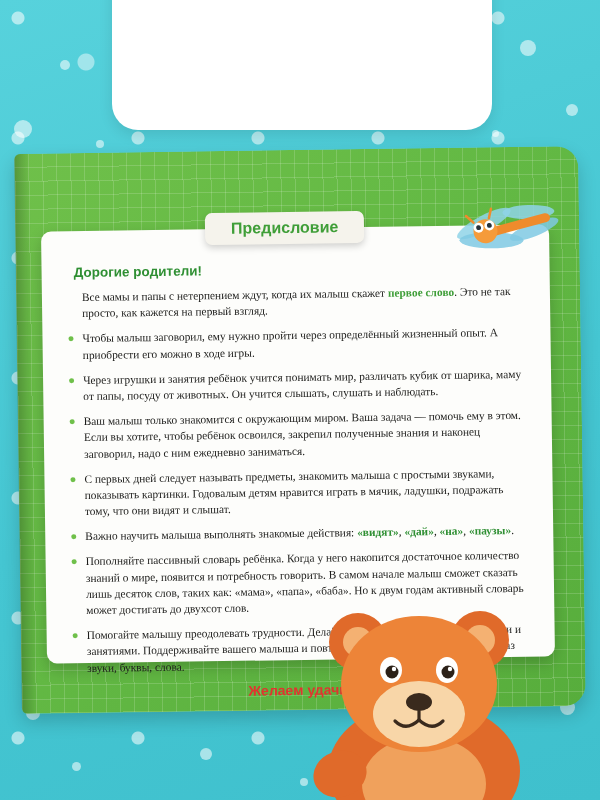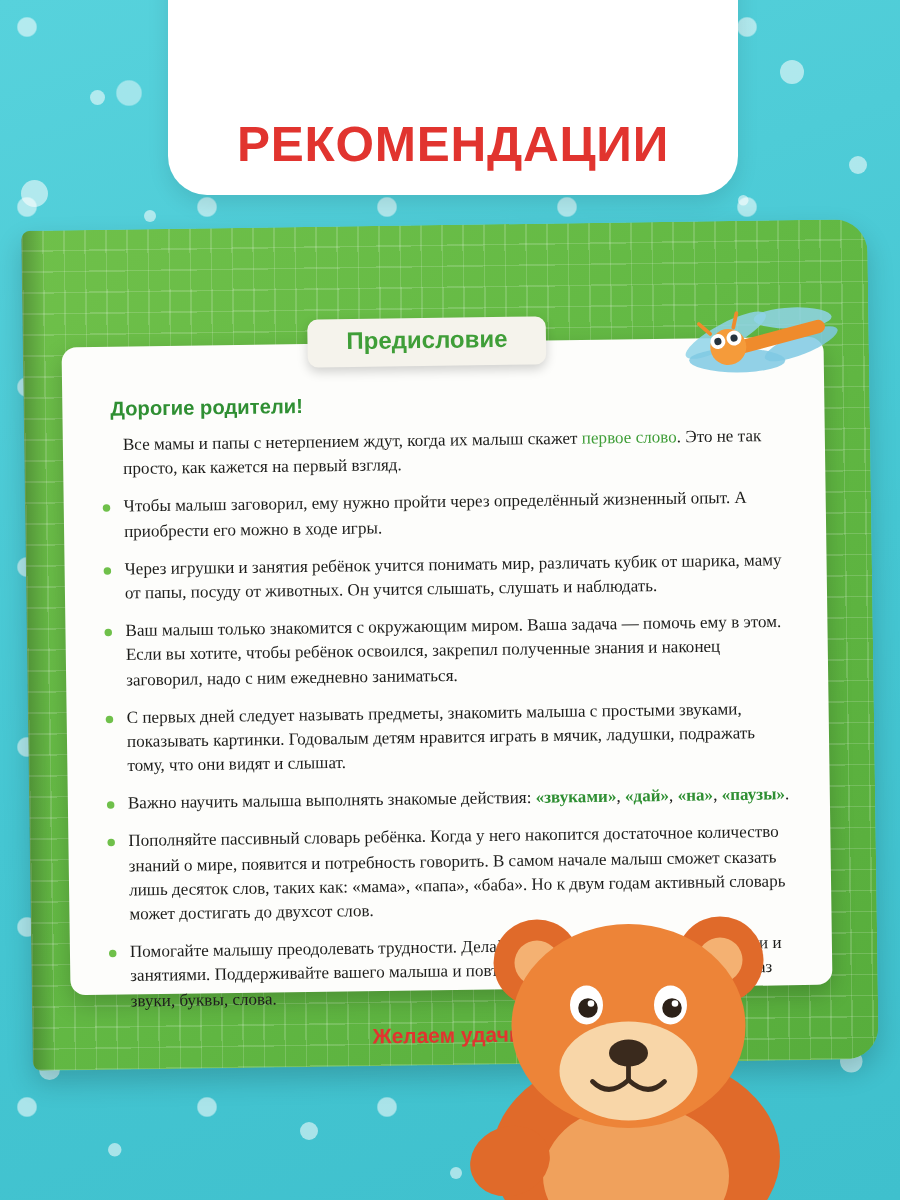--- a/index.html
+++ b/index.html
@@ -142,21 +142,20 @@
 <div class="dot" style="left:520px; top:40px;  width:16px; height:16px;"></div>
 <div class="dot" style="left:566px; top:104px; width:12px; height:12px;"></div>
 <div class="dot" style="left:492px; top:130px; width:7px;  height:7px;"></div>
 <div class="dot" style="left:26px;  top:706px; width:14px; height:14px;"></div>
 <div class="dot" style="left:72px;  top:762px; width:9px;  height:9px;"></div>
 <div class="dot" style="left:200px; top:748px; width:12px; height:12px;"></div>
 <div class="dot" style="left:300px; top:778px; width:8px;  height:8px;"></div>
 <div class="dot" style="left:560px; top:700px; width:15px; height:15px;"></div>
 
 <div id="title-card">
-  <div class="line">РЕКОМЕНДАЦИИ</div>
 </div>
 
 <div id="page">
   <div id="page-spine"></div>
 </div>
 
 <svg id="dragonfly" viewBox="0 0 130 86">
   <g transform="rotate(-12 65 43)">
     <ellipse cx="40" cy="30" rx="30" ry="8" fill="#8fd3e8" opacity="0.85" transform="rotate(-16 40 30)"></ellipse>
     <ellipse cx="44" cy="48" rx="32" ry="8" fill="#7fc9e3" opacity="0.85" transform="rotate(12 44 48)"></ellipse>
@@ -173,30 +172,30 @@
   </g>
 </svg>
 
 <div id="sheet">
 
   <div id="greeting">
     <span>Дорогие родители!</span>
   </div>
 
   <p class="para nodot">
-    <span>Все мамы и папы с нетерпением ждут, когда их малыш скажет </span><span class="hl" style="color:#3f9e38;font-weight:normal">первое слово</span><span>.
+    <span>Все мамы и папы с нетерпением ждут, когда их малыш скажет </span><span class="hl" style="color:#3f9e38;font-weight:bold">первое слово</span><span>.
 Это не так просто, как кажется на первый взгляд.</span>
   </p>
 
   <p class="para">Чтобы малыш заговорил, ему нужно пройти через определённый жизненный опыт. А приобрести его можно в ходе игры.</p>
   <p class="para">Через игрушки и занятия ребёнок учится понимать мир, различать кубик от шарика, маму от папы, посуду от животных. Он учится слышать, слушать и наблюдать.</p>
   <p class="para">Ваш малыш только знакомится с окружающим миром. Ваша задача — помочь ему в этом. Если вы хотите, чтобы ребёнок освоился, закрепил полученные знания и наконец заговорил, надо с ним ежедневно заниматься.</p>
   <p class="para">С первых дней следует называть предметы, знакомить малыша с простыми звуками, показывать картинки. Годовалым детям нравится играть в мячик, ладушки, подражать тому, что они видят и слышат.</p>
   <p class="para">
-    <span>Важно научить малыша выполнять знакомые действия: <span class="q">«звуками»</span>, <span class="q">«дай»</span>, <span class="q">«на»</span>, <span class="q">«паузы»</span>.</span>
+    <span>Важно научить малыша выполнять знакомые действия: <span class="q">«видят»</span>, <span class="q">«дай»</span>, <span class="q">«на»</span>, <span class="q">«паузы»</span>.</span>
   </p>
   <p class="para">Пополняйте пассивный словарь ребёнка. Когда у него накопится достаточное количество знаний о мире, появится и потребность говорить. В самом начале малыш сможет сказать лишь десяток слов, таких как: «мама», «папа», «баба». Но к двум годам активный словарь может достигать до двухсот слов.</p>
   <p class="para">Помогайте малышу преодолевать трудности. Делайте небольшие паузы между словами и занятиями. Поддерживайте вашего малыша и повторяйте вместе с ним по несколько раз звуки, буквы, слова.</p>
 
   <div id="closing">Желаем удачи!</div>
 </div>
 
 <svg id="bear" viewBox="0 0 270 250">
 
   <ellipse cx="140" cy="215" rx="96" ry="70" fill="#e06a2a"></ellipse>

